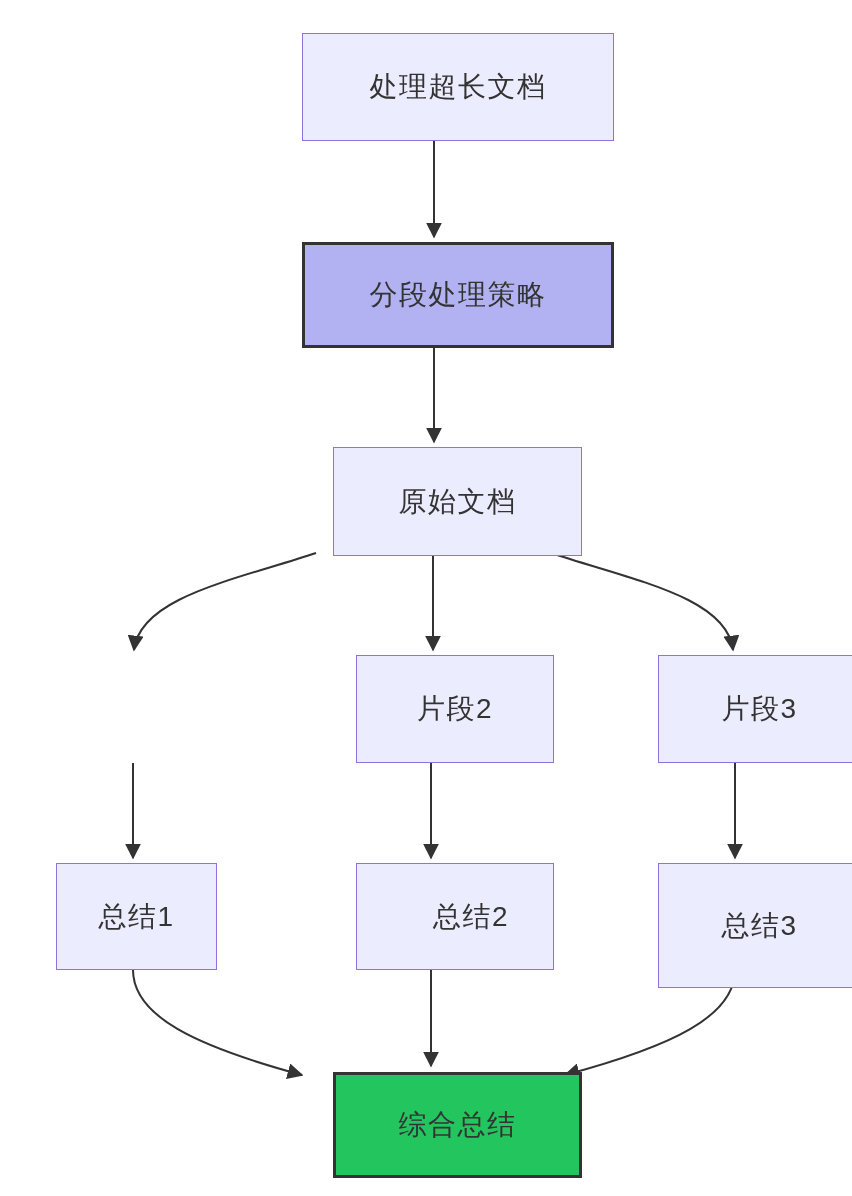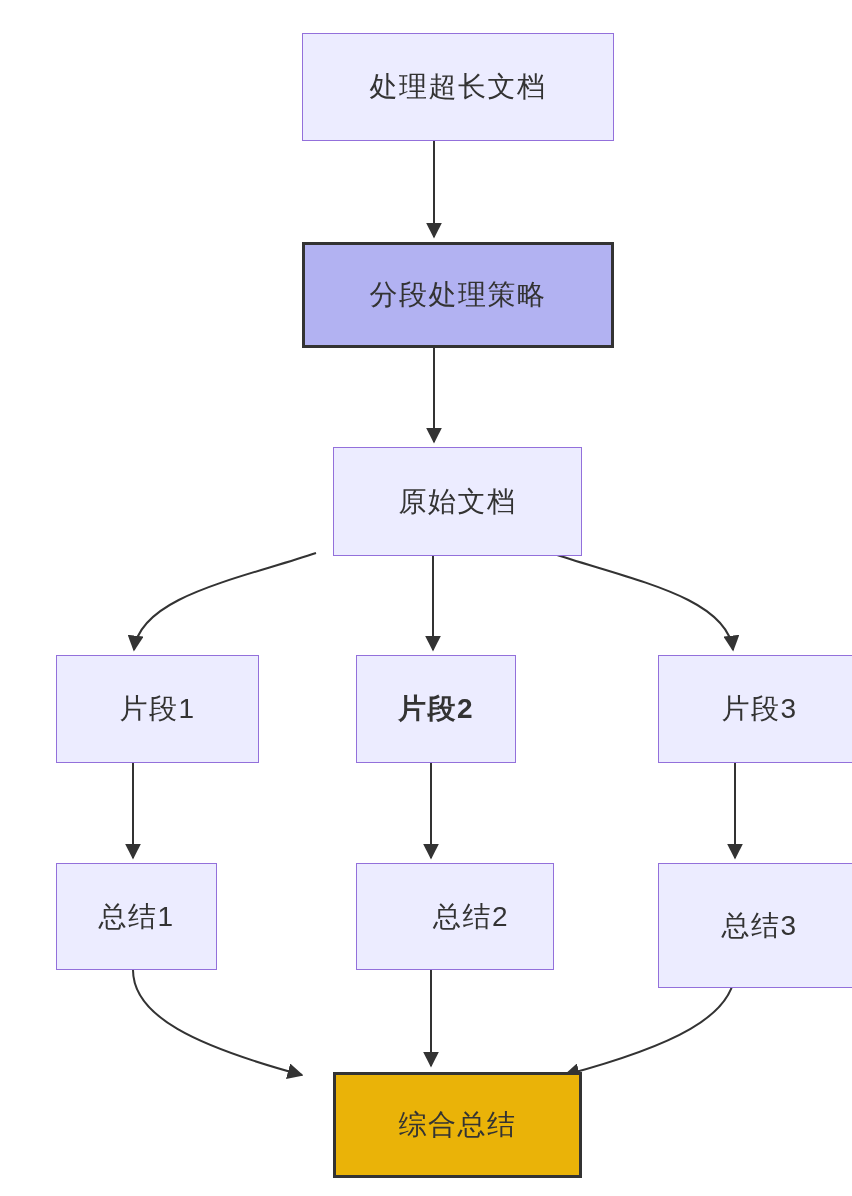--- a/index.html
+++ b/index.html
@@ -25,27 +25,27 @@
     justify-content: center;
     background: #ECECFF;
     border: 1.6px solid #9370DB;
     color: #333333;
     font-size: 28px;
     letter-spacing: 1.5px;
     white-space: nowrap;
     margin-left: 24px;
   }
   .node--bold  { background: #B2B2F2; border: 3.5px solid #333333; }
-  .node--final { background: #eab308; border: 3.5px solid #333333; }
+  .node--final { background: #22c55e; border: 3.5px solid #333333; }
 
   #n-process  { left: 278px; top: 33px;   width: 312px; height: 108px; }
   #n-strategy { left: 278px; top: 242px;  width: 312px; height: 106px; }
   #n-original { left: 309px; top: 447px;  width: 249px; height: 109px; }
   #n-frag1    { left: 32px;  top: 655px;  width: 203px; height: 108px; }
-  #n-frag2    { left: 332px; top: 655px;  width: 160px; height: 108px; font-weight: bold; }
+  #n-frag2    { left: 332px; top: 655px;  width: 198px; height: 108px; }
   #n-frag3    { left: 634px; top: 655px;  width: 203px; height: 108px; }
   #n-sum1     { left: 32px;  top: 863px;  width: 161px; height: 107px; }
   #n-sum2     { left: 332px; top: 863px;  width: 198px; height: 107px; padding-left: 32px; }
   #n-sum3     { left: 634px; top: 863px;  width: 203px; height: 125px; }
   #n-final    { left: 309px; top: 1072px; width: 249px; height: 106px; }
 </style>
 </head>
 <body>
 
 <div class="canvas">
@@ -78,23 +78,20 @@
   </div>
 
   <div class="node" id="n-original">
     <span>原始文档</span>
   </div>
 
   <div class="node node--bold" id="n-strategy">
     <span>分段处理策略</span>
   </div>
 
-  <div class="node" id="n-frag1">
-    <span>片段1</span>
-  </div>
 
   <div class="node" id="n-frag2">
     <span>片段2</span>
   </div>
 
   <div class="node" id="n-frag3">
     <span>片段3</span>
   </div>
 
   <div class="node" id="n-sum1">

